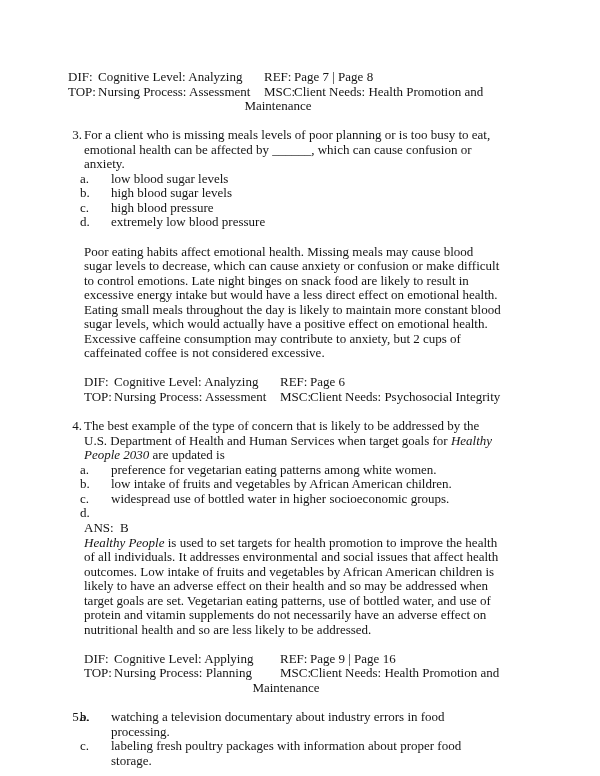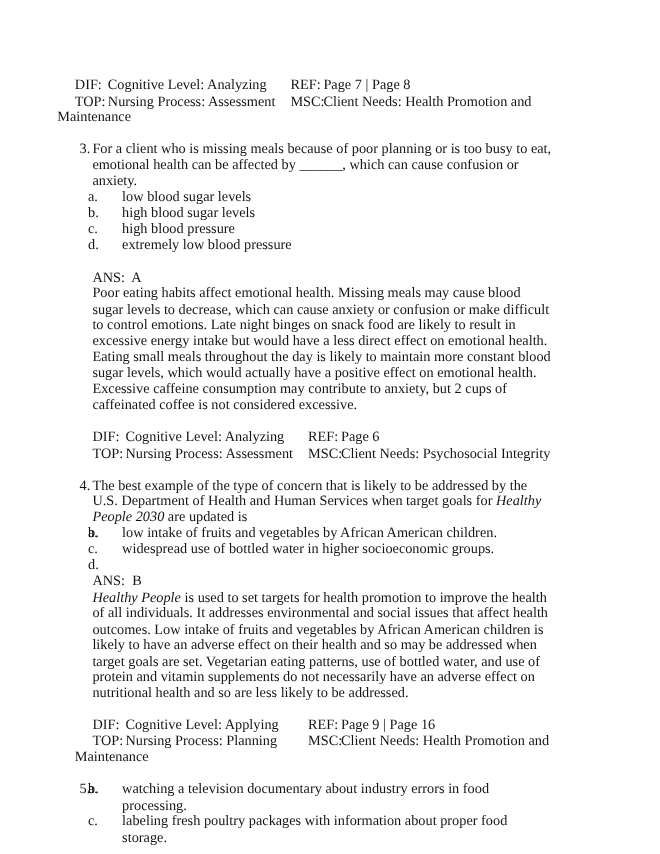--- a/index.html
+++ b/index.html
@@ -49,20 +49,21 @@
   .meta-right {
     position: absolute;
     left: 196px;
     top: 0;
     white-space: pre;
   }
   .meta-cont {
     position: relative;
     margin-left: -16px;
     white-space: pre;
+    text-align: center;
   }
   .meta-key {
     display: inline-block;
     width: 30px;
   }
 
   
   .question {
     position: relative;
     margin-left: 16px;
@@ -123,30 +124,29 @@
         <span class="meta-left"><span class="meta-key">TOP:</span><span>Nursing Process: Assessment</span></span>
         <span class="meta-right"><span class="meta-key">MSC:</span><span>Client Needs: Health Promotion and</span></span>
       </div>
       <div class="meta-cont">Maintenance</div>
     </div>
 
     <div class="spacer"></div>
 
     <div class="question">
       <div class="q-stem">
-        <span class="q-num">3.</span><span>For a client who is missing meals because of poor planning or is too busy to eat, emotional health can be affected by ______, which can cause confusion or anxiety.</span>
+        <span class="q-num">3.</span><span>For a client who is missing meals levels of poor planning or is too busy to eat, emotional health can be affected by ______, which can cause confusion or anxiety.</span>
       </div>
       <ul class="options">
         <li class="option"><span class="opt-letter">a.</span><span>low blood sugar levels</span></li>
         <li class="option"><span class="opt-letter">b.</span><span>high blood sugar levels</span></li>
         <li class="option"><span class="opt-letter">c.</span><span>high blood pressure</span></li>
         <li class="option"><span class="opt-letter">d.</span><span>extremely low blood pressure</span></li>
       </ul>
       <div class="spacer"></div>
-      <div class="ans">ANS:  A</div>
       <div class="rationale">Poor eating habits affect emotional health. Missing meals may cause blood sugar levels to decrease, which can cause anxiety or confusion or make difficult to control emotions. Late night binges on snack food are likely to result in excessive energy intake but would have a less direct effect on emotional health. Eating small meals throughout the day is likely to maintain more constant blood sugar levels, which would actually have a positive effect on emotional health. Excessive caffeine consumption may contribute to anxiety, but 2 cups of caffeinated coffee is not considered excessive.</div>
       <div class="spacer"></div>
       <div class="meta">
         <div class="meta-row">
           <span class="meta-left"><span class="meta-key">DIF:</span><span>Cognitive Level: Analyzing</span></span>
           <span class="meta-right"><span class="meta-key">REF:</span><span>Page 6</span></span>
         </div>
         <div class="meta-row">
           <span class="meta-left"><span class="meta-key">TOP:</span><span>Nursing Process: Assessment</span></span>
           <span class="meta-right"><span class="meta-key">MSC:</span><span>Client Needs: Psychosocial Integrity</span></span>
@@ -154,21 +154,21 @@
       </div>
     </div>
 
     <div class="spacer"></div>
 
     <div class="question">
       <div class="q-stem">
         <span class="q-num">4.</span><span>The best example of the type of concern that is likely to be addressed by the U.S. Department of Health and Human Services when target goals for </span><i>Healthy People 2030</i><span> are updated is</span>
       </div>
       <ul class="options">
-        <li class="option"><span class="opt-letter">a.</span></li>
+        <li class="option"><span class="opt-letter">a.</span><span>preference for vegetarian eating patterns among white women.</span></li>
         <li class="option"><span class="opt-letter">b.</span><span>low intake of fruits and vegetables by African American children.</span></li>
         <li class="option"><span class="opt-letter">c.</span><span>widespread use of bottled water in higher socioeconomic groups.</span></li>
         <li class="option"><span class="opt-letter">d.</span></li>
       </ul>
       <div class="spacer"></div>
       <div class="ans">ANS:  B</div>
       <div class="rationale"><i>Healthy People</i><span> is used to set targets for health promotion to improve the health of all individuals. It addresses environmental and social issues that affect health outcomes. Low intake of fruits and vegetables by African American children is likely to have an adverse effect on their health and so may be addressed when target goals are set. Vegetarian eating patterns, use of bottled water, and use of protein and vitamin supplements do not necessarily have an adverse effect on nutritional health and so are less likely to be addressed.</span></div>
       <div class="spacer"></div>
       <div class="meta">
         <div class="meta-row">

